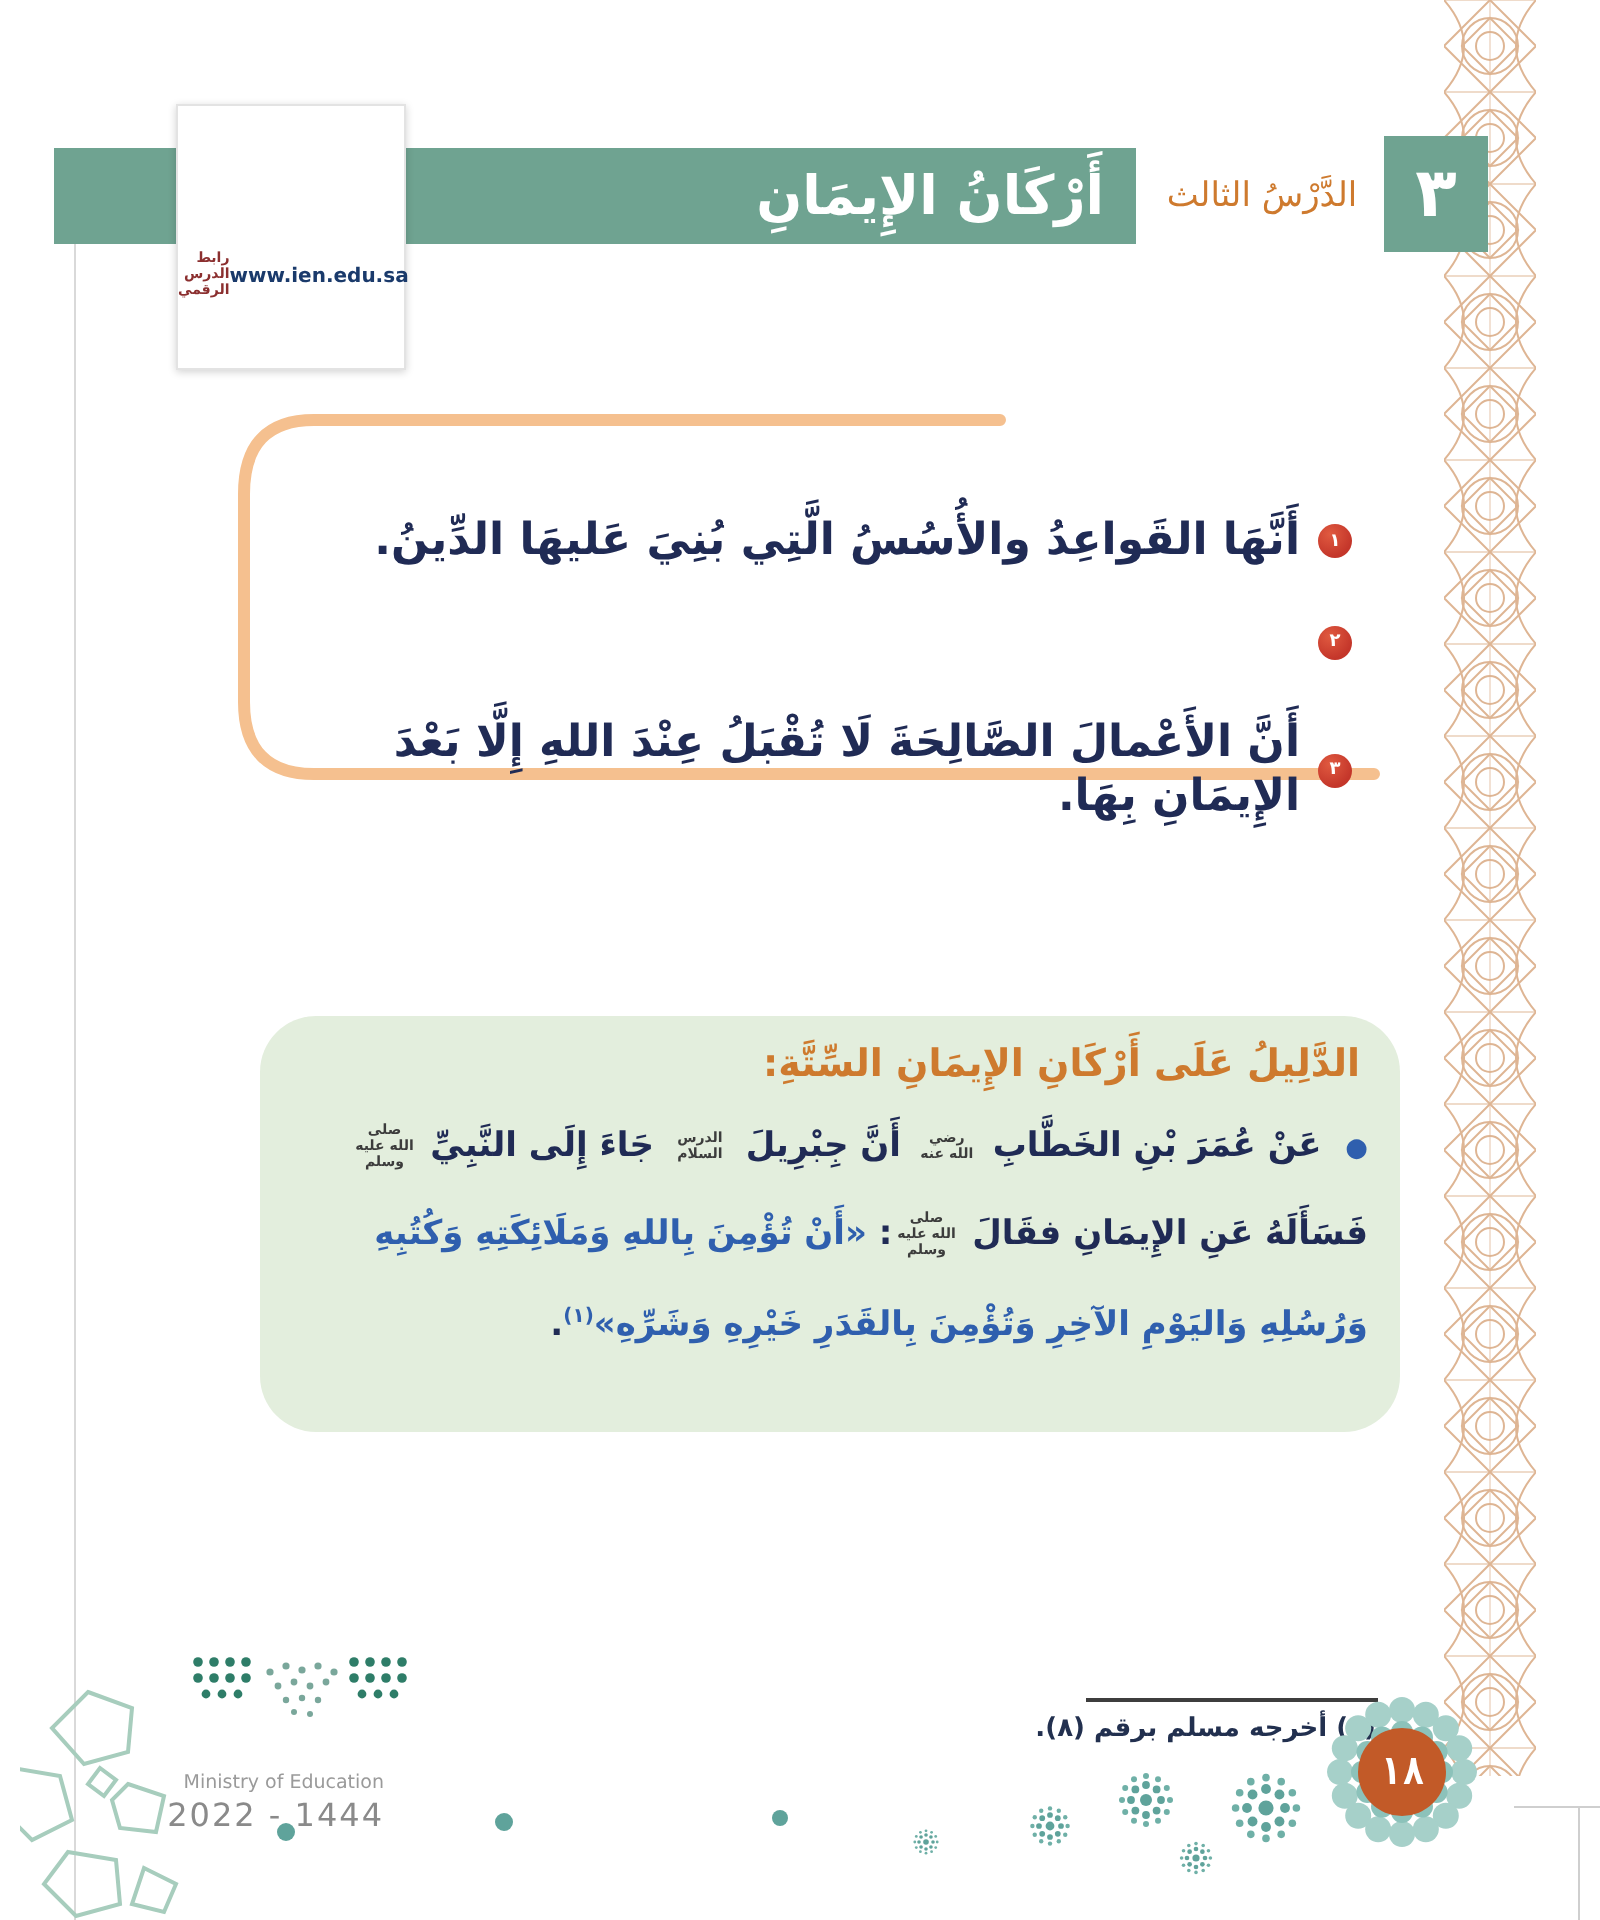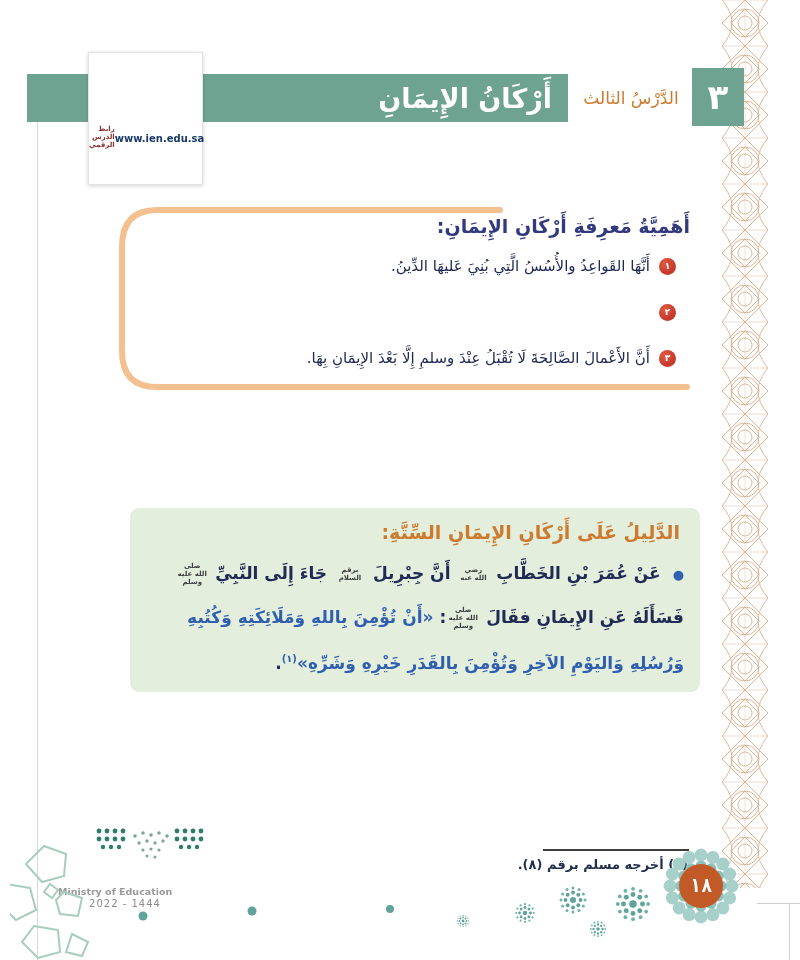--- a/index.html
+++ b/index.html
@@ -45,25 +45,25 @@
     position:absolute;top:10px;right:10px;direction:rtl;
     color:var(--navy,#323A7D);font-size:19px;font-weight:bold;
   }
   .bullet-list{position:absolute;top:52px;right:24px;left:30px;direction:rtl;}
   .bullet-row{display:flex;align-items:center;gap:9px;margin-bottom:28px;}
   .badge{
     flex:0 0 auto;width:17px;height:17px;border-radius:50%;
     background:radial-gradient(circle at 35% 30%, #e05a40, var(--red,#C4362A) 70%);
     color:#fff;font-size:9px;font-weight:bold;display:flex;align-items:center;justify-content:center;
   }
-  .bullet-text{color:var(--text-navy,#202B55);font-size:15px;font-weight:normal;line-height:1.25;}
+  .bullet-text{color:var(--text-navy,#202B55);font-size:22px;font-weight:bold;line-height:1.25;}
   
   .evidence-box{
-    position:absolute;left:130px;top:508px;width:570px;height:184px;
-    background:var(--light-green,#E3EEDD);border-radius:9px;box-sizing:border-box;
+    position:absolute;left:130px;top:508px;width:570px;height:208px;
+    background:var(--light-green,#E3EEDD);border-radius:28px;box-sizing:border-box;
   }
   .evidence-title{
     position:absolute;top:13px;right:20px;direction:rtl;
     color:var(--orange,#CE7A2E);font-size:19px;font-weight:bold;
   }
   .hadith{
     position:absolute;top:44px;right:16px;left:14px;direction:rtl;text-align:right;
     color:var(--text-navy,#1C2A55);font-size:17px;font-weight:bold;line-height:42px;
   }
   .hadith .dot{color:var(--blue,#2F6CB3);font-size:13px;margin-left:6px;}
@@ -78,22 +78,22 @@
   .footnote-text{
     position:absolute;right:112px;top:857px;direction:rtl;
     color:#22304f;font-size:13px;font-weight:600;
   }
   
   .ministry-dots{position:absolute;left:95px;top:826px;}
   .ministry-ar{
     position:absolute;left:58px;top:858px;width:134px;text-align:center;
     color:var(--teal,#2E7D6E);font-size:21px;font-weight:bold;direction:rtl;letter-spacing:1px;
   }
-  .ministry-en{position:absolute;left:58px;top:886px;width:134px;text-align:left;color:#9a9a9a;font-size:9.5px;font-weight:bold;}
-  .ministry-years{position:absolute;left:58px;top:898px;width:134px;text-align:center;color:#8a8a8a;font-size:10px;letter-spacing:1px;}
+  .ministry-en{position:absolute;left:58px;top:886px;width:134px;text-align:right;color:#9a9a9a;font-size:9.5px;}
+  .ministry-years{position:absolute;left:58px;top:898px;width:134px;text-align:right;color:#8a8a8a;font-size:16px;letter-spacing:1px;}
   .hex-decor{position:absolute;left:10px;top:842px;}
   
   .rosettes{position:absolute;left:0;top:0;width:800px;height:960px;pointer-events:none;}
   .page-circle{
     position:absolute;left:679px;top:864px;width:44px;height:44px;border-radius:50%;
     background:var(--page-orange,#C25A28);display:flex;align-items:center;justify-content:center;
     color:#fff;font-size:19px;font-weight:bold;z-index:5;font-family:Liberation Mono, monospace;
   }
 </style>
 </head>
@@ -160,44 +160,43 @@
         <path d="M9 1h2v2H9zM13 0h1v3h-1zM16 1h2v1h-2zM10 4h3v1h-3zM15 4h1v2h-1zM18 4h2v2h-2zM1 9h2v2H1zM4 8h2v1H4zM8 8h1v3H8zM11 7h2v2h-2zM14 8h2v2h-2zM18 8h1v2h-1zM21 8h2v1h-2zM25 8h2v2h-2zM0 13h2v1H0zM3 12h2v2H3zM6 13h2v2H6zM10 11h1v3h-1zM12 12h3v1h-3zM16 12h1v2h-1zM19 11h2v2h-2zM23 12h2v1h-2zM26 13h2v2h-2zM1 16h1v2H1zM4 16h2v1H4zM8 16h2v2H8zM12 15h1v3h-1zM14 16h2v1h-2zM18 15h2v2h-2zM22 16h2v2h-2zM25 16h1v2h-1zM9 20h2v1H9zM13 19h1v2h-1zM16 20h2v2h-2zM9 23h1v2H9zM12 23h2v1h-2zM15 24h2v1h-2zM19 23h1v3h-1zM26 23h1v2h-1zM10 27h2v1h-2zM14 27h1v1h-1zM17 26h2v2h-2zM21 27h2v1h-2z"></path>
       </g>
     </svg>
     <div class="qr-url">www.ien.edu.sa</div>
   </div>
 
   <div class="importance-box">
     <svg class="importance-frame" width="585" height="188">
       <path d="M385 5 L42 5 Q7 5 7 42 L7 146 Q7 182 42 182 L572 182" fill="none" stroke="#F5C08F" stroke-width="6" stroke-linecap="round"></path>
     </svg>
-    <div class="importance-title">أَهَمِيَّةُ مَعرِفَةِ أَرْكَانِ الإِيمَانِ:</div>
     <div class="bullet-list">
       <div class="bullet-row">
         <span class="badge">١</span>
         <span class="bullet-text">أَنَّهَا القَواعِدُ والأُسُسُ الَّتِي بُنِيَ عَليهَا الدِّينُ.</span>
       </div>
       <div class="bullet-row">
         <span class="badge">٢</span>
       </div>
       <div class="bullet-row">
         <span class="badge">٣</span>
-        <span class="bullet-text">أَنَّ الأَعْمالَ الصَّالِحَةَ لَا تُقْبَلُ عِنْدَ وسلمِ إِلَّا بَعْدَ الإِيمَانِ بِهَا.</span>
+        <span class="bullet-text">أَنَّ الأَعْمالَ الصَّالِحَةَ لَا تُقْبَلُ عِنْدَ اللهِ إِلَّا بَعْدَ الإِيمَانِ بِهَا.</span>
       </div>
     </div>
   </div>
 
   <div class="evidence-box">
     <div class="evidence-title">الدَّلِيلُ عَلَى أَرْكَانِ الإِيمَانِ السِّتَّةِ:</div>
     <div class="hadith">
       <span class="dot">●</span>
       <span>عَنْ عُمَرَ بْنِ الخَطَّابِ</span>
       <span class="hon">رضي الله عنه</span>
       <span>أَنَّ جِبْرِيلَ</span>
-      <span class="hon">برقم السلام</span>
+      <span class="hon">الدرس السلام</span>
       <span>جَاءَ إِلَى النَّبِيِّ</span>
       <span class="hon">صلى الله عليه وسلم</span>
       <span>فَسَأَلَهُ عَنِ الإِيمَانِ فقَالَ</span>
       <span class="hon">صلى الله عليه وسلم</span><span>:</span>
       <span class="quote">«أَنْ تُؤْمِنَ بِاللهِ وَمَلَائِكَتِهِ وَكُتُبِهِ وَرُسُلِهِ وَاليَوْمِ الآخِرِ وَتُؤْمِنَ بِالقَدَرِ خَيْرِهِ وَشَرِّهِ»</span><span class="fn-ref">(١)</span><span>.</span>
     </div>
   </div>
 
   <div class="footnote-rule"></div>
   <div class="footnote-text">(١) أخرجه مسلم برقم (٨).</div>

